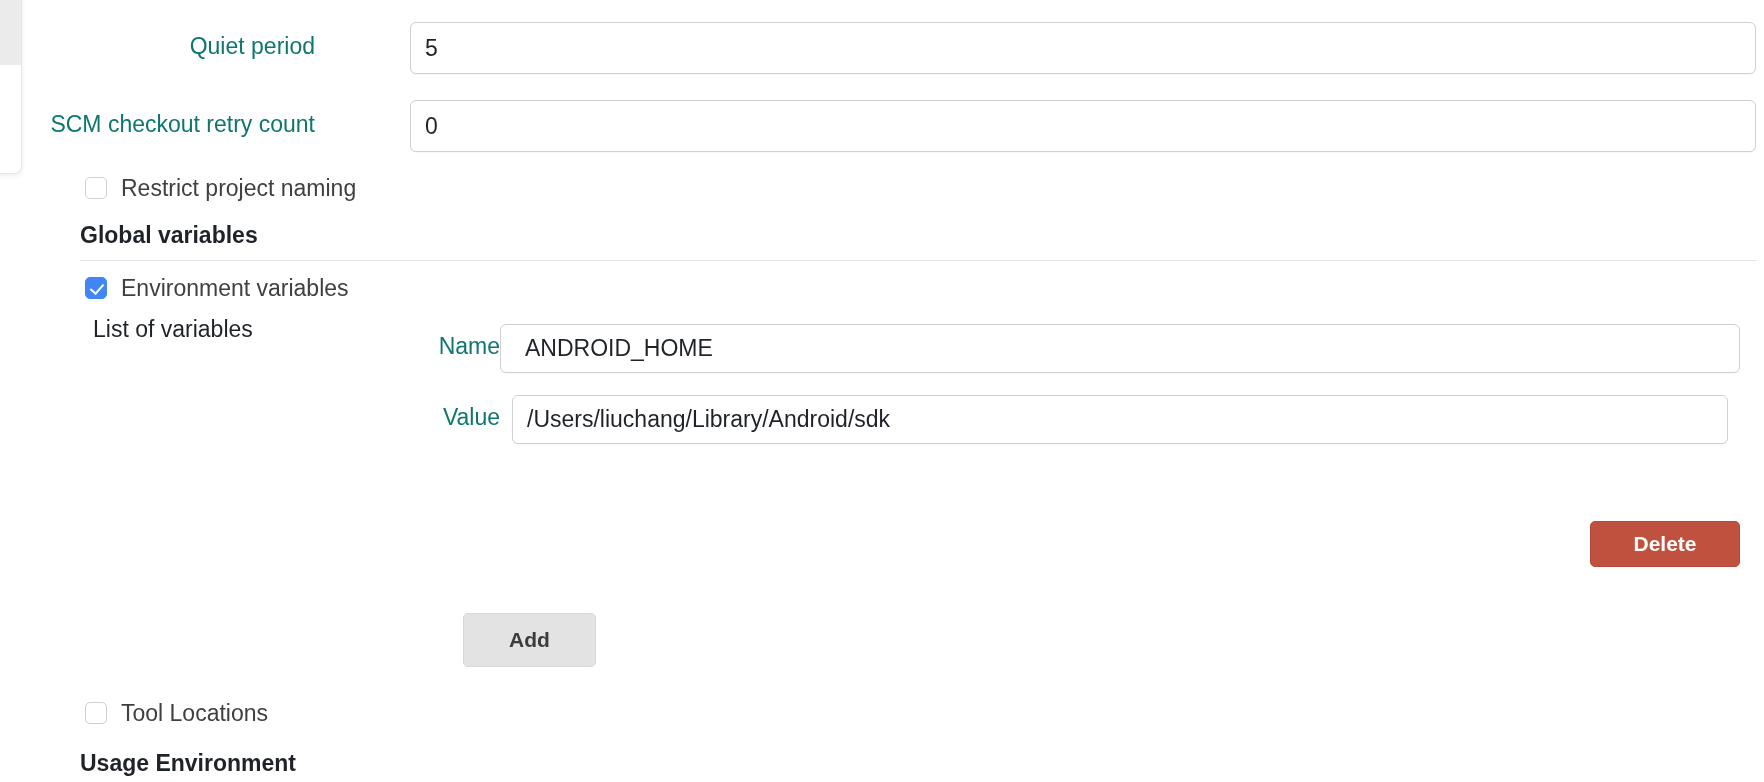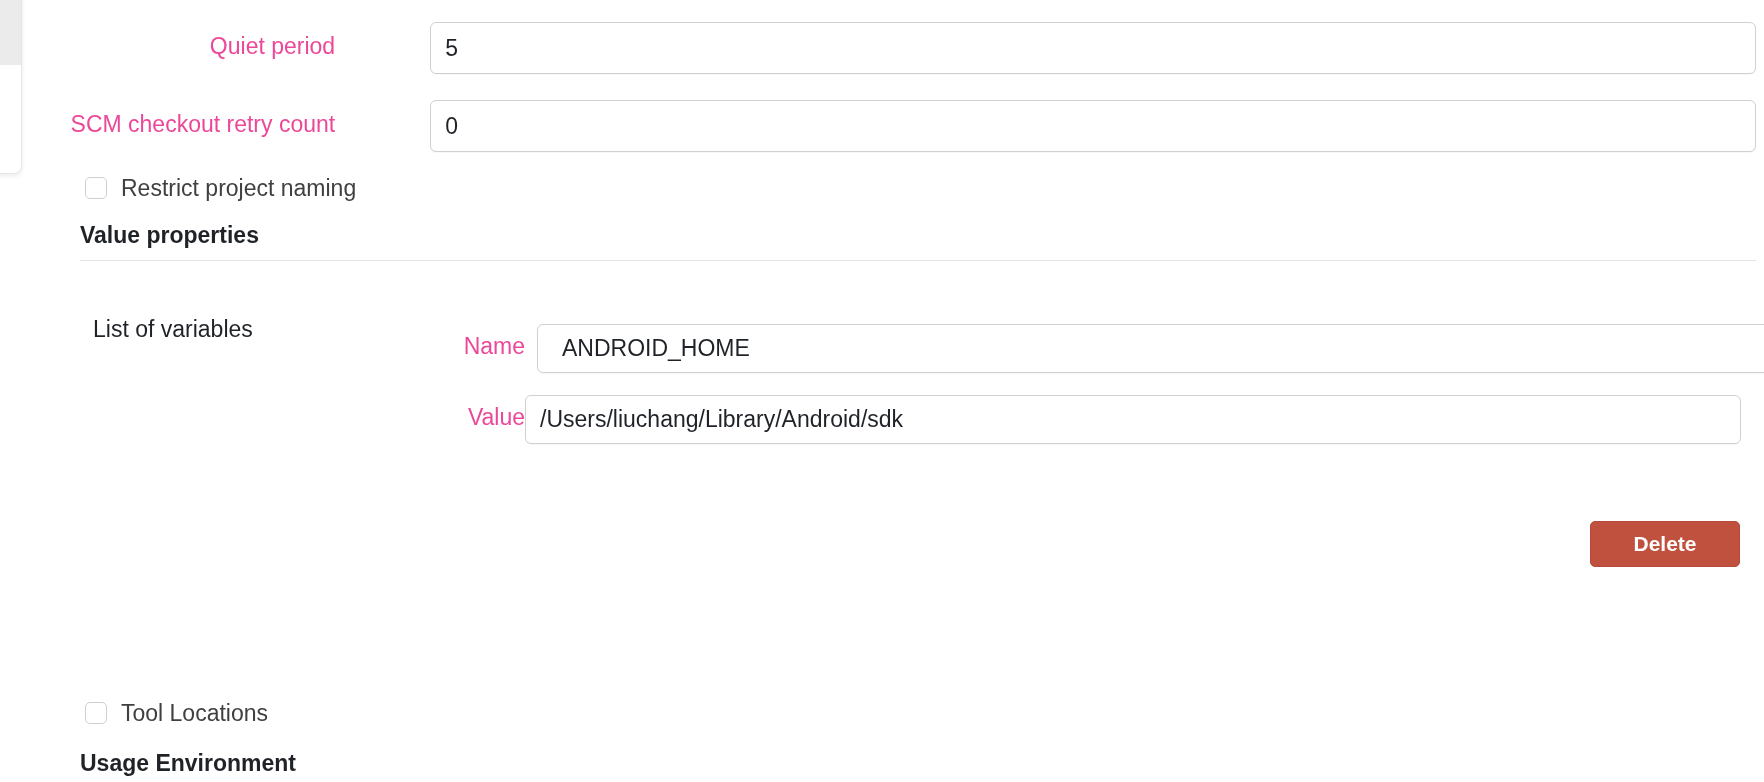--- a/index.html
+++ b/index.html
@@ -43,23 +43,22 @@
   .form-row {
     position: absolute;
     display: flex;
     align-items: flex-start;
   }
 
   .field-label {
     text-align: right;
     font-size: 23px;
     line-height: 28px;
-    color: #ec4899;
-    white-space: nowrap;
-    margin-left: 25px;
+    color: #0f766e;
+    white-space: nowrap;
   }
 
   .text-input {
     border: 1px solid #d0d0d0;
     border-radius: 6px;
     background: #ffffff;
     font-family: "Liberation Sans", sans-serif;
     font-size: 23px;
     line-height: 28px;
     color: #1f2328;
@@ -169,40 +168,47 @@
   <div class="form-row" style="left:0px; top:100px; width:1756px;">
     <div class="field-label" style="width:315px; padding-top:10px;">SCM checkout retry count</div>
     <input class="text-input" type="text" style="margin-left: 95px; width: 1346px; height: 52px;" value="0">
   </div>
 
   <div class="check-row" style="left:85px; top:174px;">
     <div class="cbox"></div>
     <div class="check-label">Restrict project naming</div>
   </div>
 
-  <div class="section-heading" style="left:80px; top:222px;">Value properties</div>
+  <div class="section-heading" style="left:80px; top:222px;">Global variables</div>
   <div class="divider" style="left:80px; top:260px; width:1676px;"></div>
 
+  <div class="check-row" style="left:85px; top:274px;">
+    <div class="cbox checked"></div>
+    <div class="check-label">Environment variables</div>
+  </div>
 
   <div class="plain-label" style="left:93px; top:315px;">List of variables</div>
 
   <div class="form-row" style="left:0px; top:324px;justify-content:flex-end;">
     <div class="field-label" style="width:500px; padding-top:8px;">Name</div>
-    <input class="text-input" type="text" style="margin-left: 12px; width: 1240px; height: 49px; padding-left: 24px;" value="ANDROID_HOME">
+    <input class="text-input" type="text" style="margin-left: 0px; width: 1240px; height: 49px; padding-left: 24px;" value="ANDROID_HOME">
   </div>
 
   <div class="form-row" style="left:0px; top:395px;">
     <div class="field-label" style="width:500px; padding-top:8px;">Value</div>
-    <input class="text-input" type="text" style="margin-left: 0px; width: 1216px; height: 49px;" value="/Users/liuchang/Library/Android/sdk">
+    <input class="text-input" type="text" style="margin-left: 12px; width: 1216px; height: 49px;" value="/Users/liuchang/Library/Android/sdk">
   </div>
 
   <div class="btn btn-danger" style="left:1590px; top:521px; width:150px; height:46px;">
     <span>Delete</span>
   </div>
 
+  <div class="btn btn-secondary" style="left:463px; top:613px; width:133px; height:54px;">
+    <span>Add</span>
+  </div>
 
   <div class="check-row" style="left:85px; top:699px;">
     <div class="cbox"></div>
     <div class="check-label">Tool Locations</div>
   </div>
 
   <div class="section-heading" style="left:80px; top:750px;">Usage Environment</div>
 
 </div>
 

